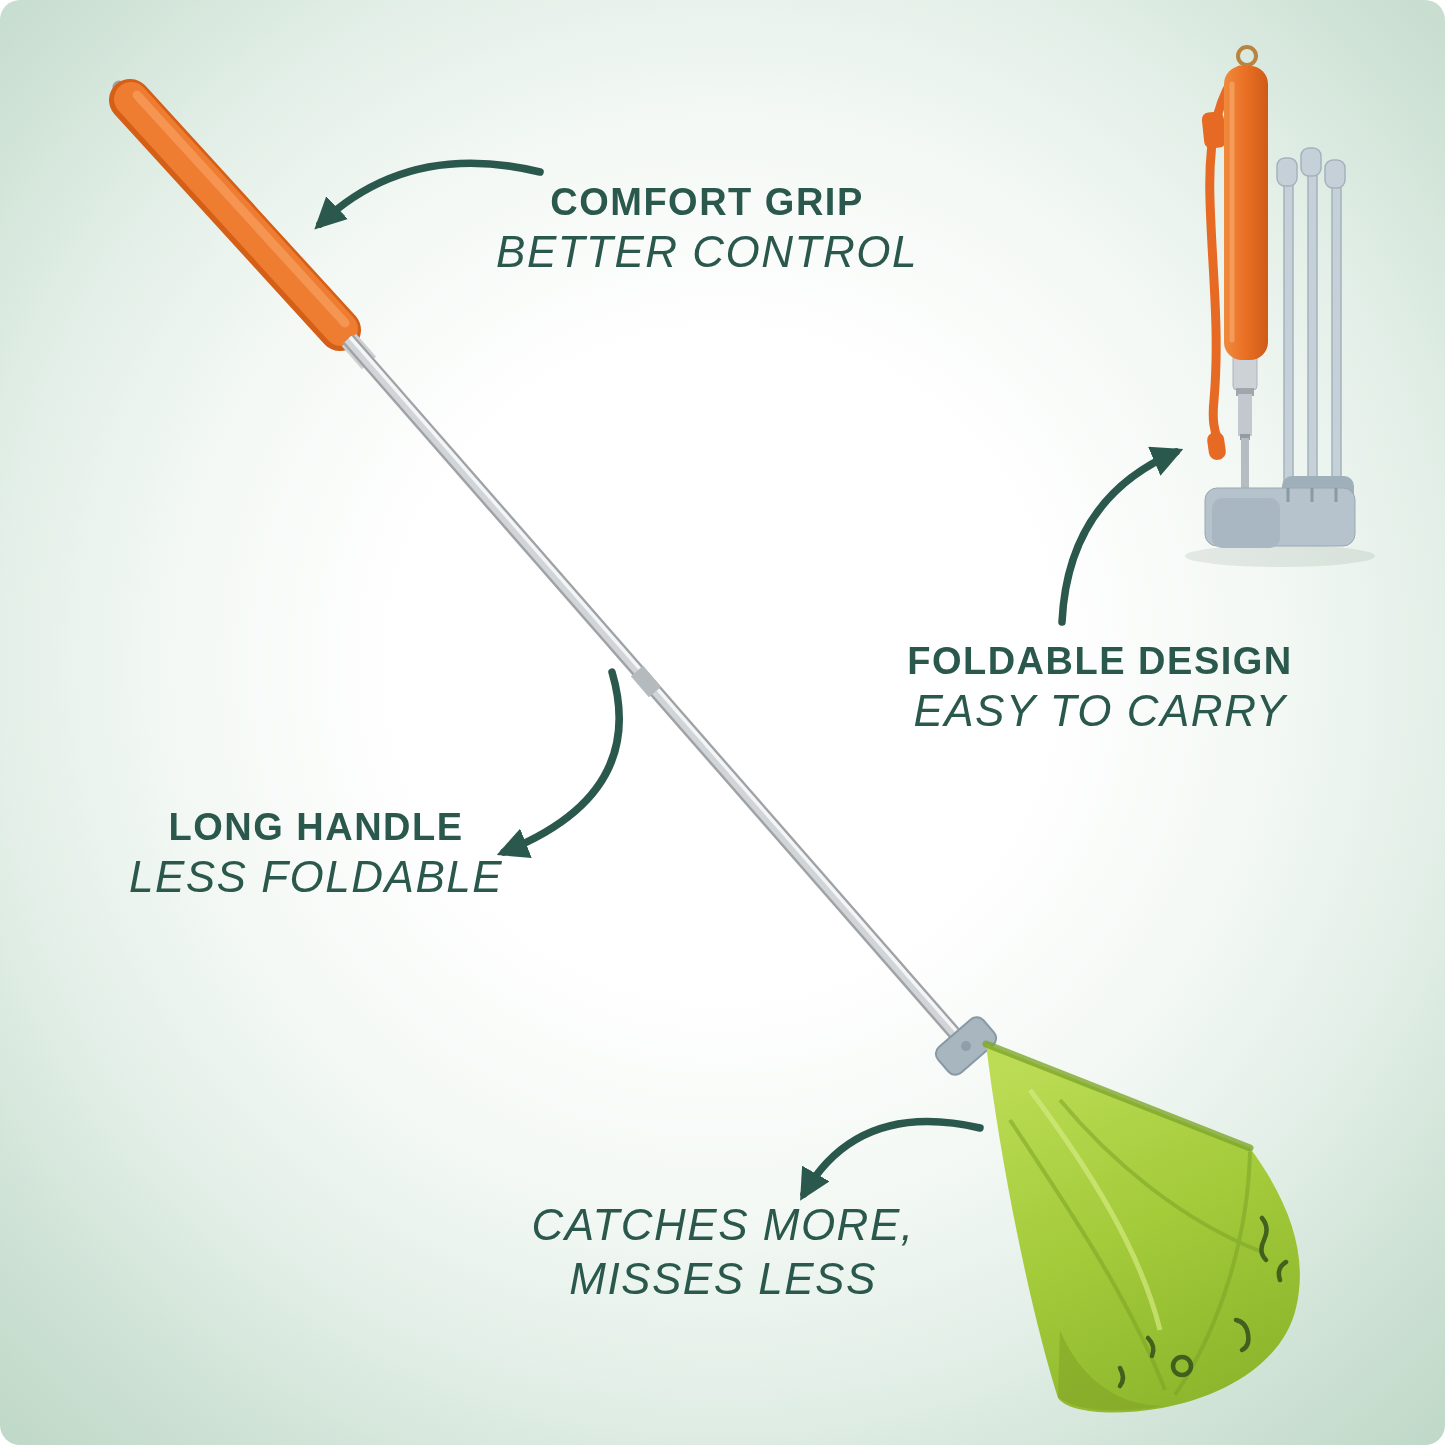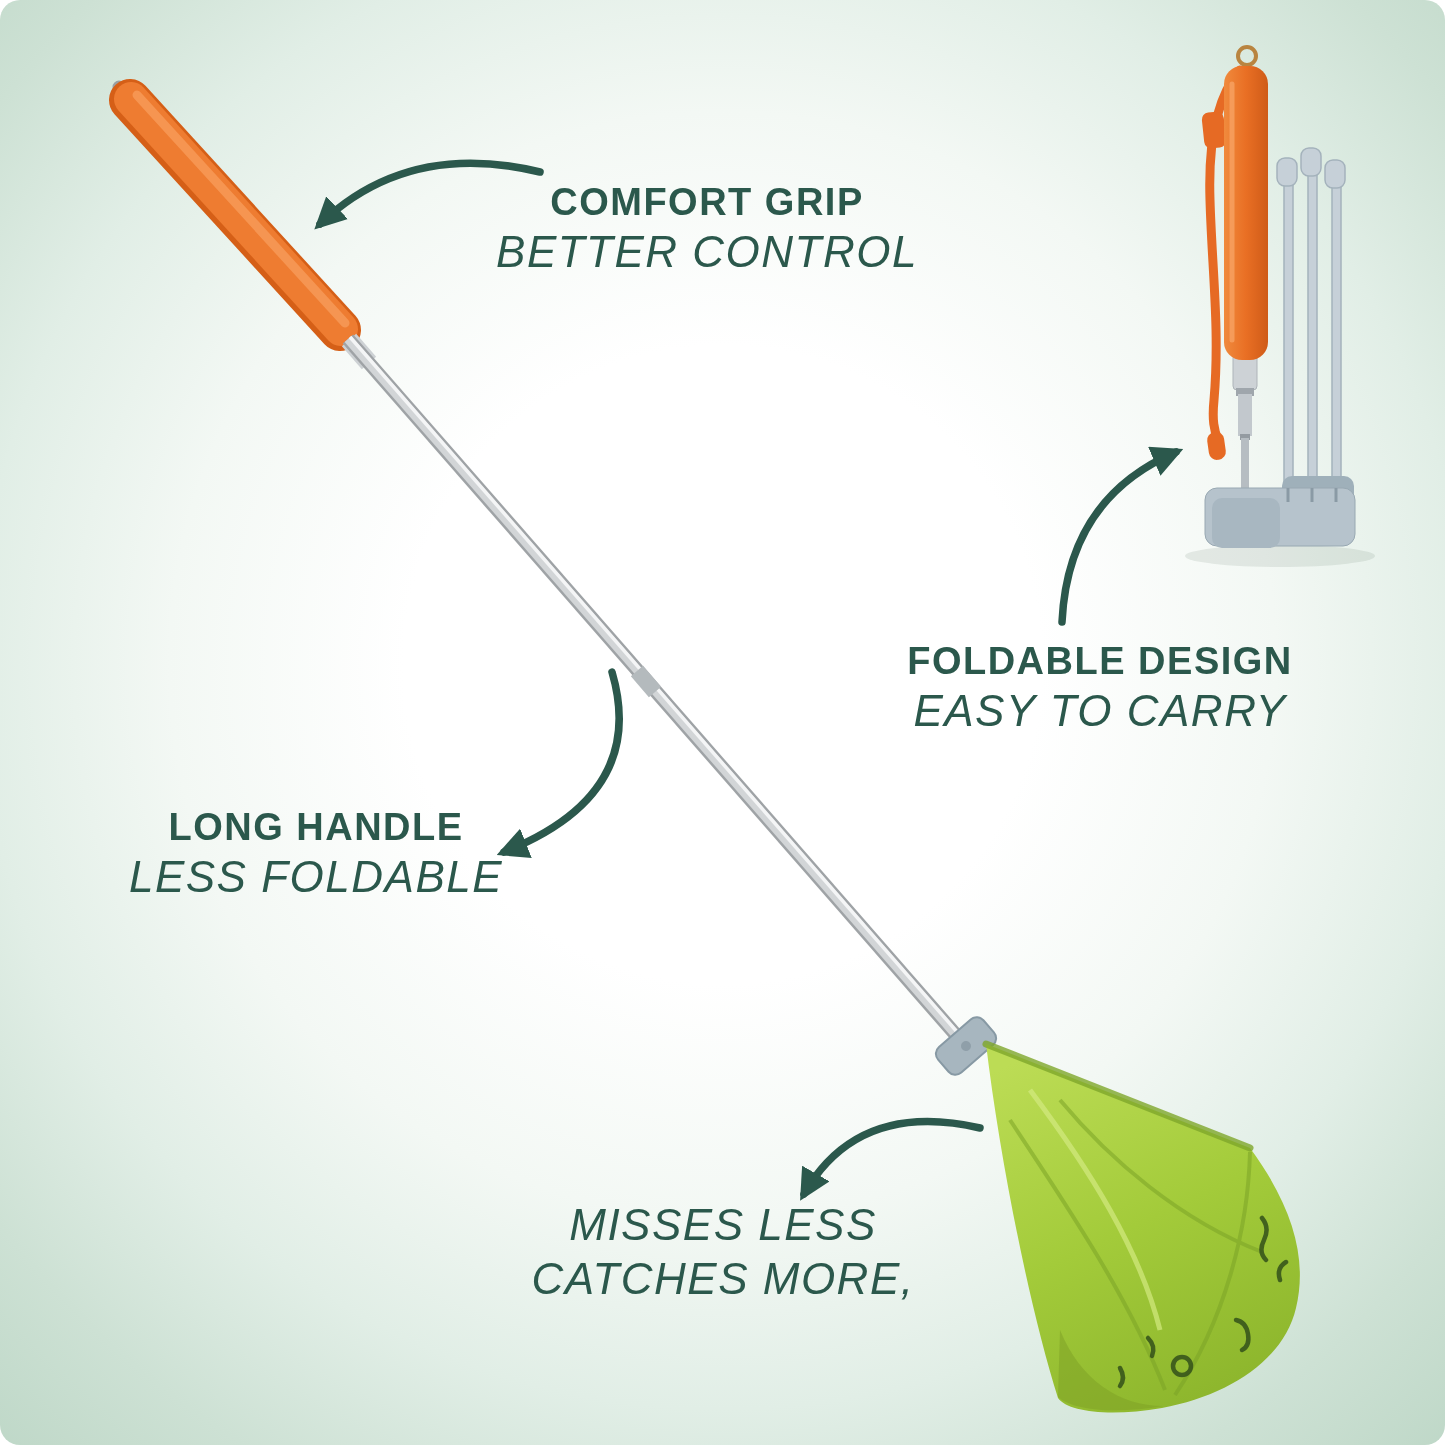--- a/index.html
+++ b/index.html
@@ -160,17 +160,17 @@
     <div class="t">FOLDABLE DESIGN</div>
     <div class="s">EASY TO CARRY</div>
   </div>
 
   <div class="callout co-long">
     <div class="t">LONG HANDLE</div>
     <div class="s">LESS FOLDABLE</div>
   </div>
 
   <div class="callout co-wide">
+    <div class="s">CATCHES MORE,</div>
     <div class="s">MISSES LESS</div>
-    <div class="s">CATCHES MORE,</div>
   </div>
 
 </div>
 
 </body></html>

